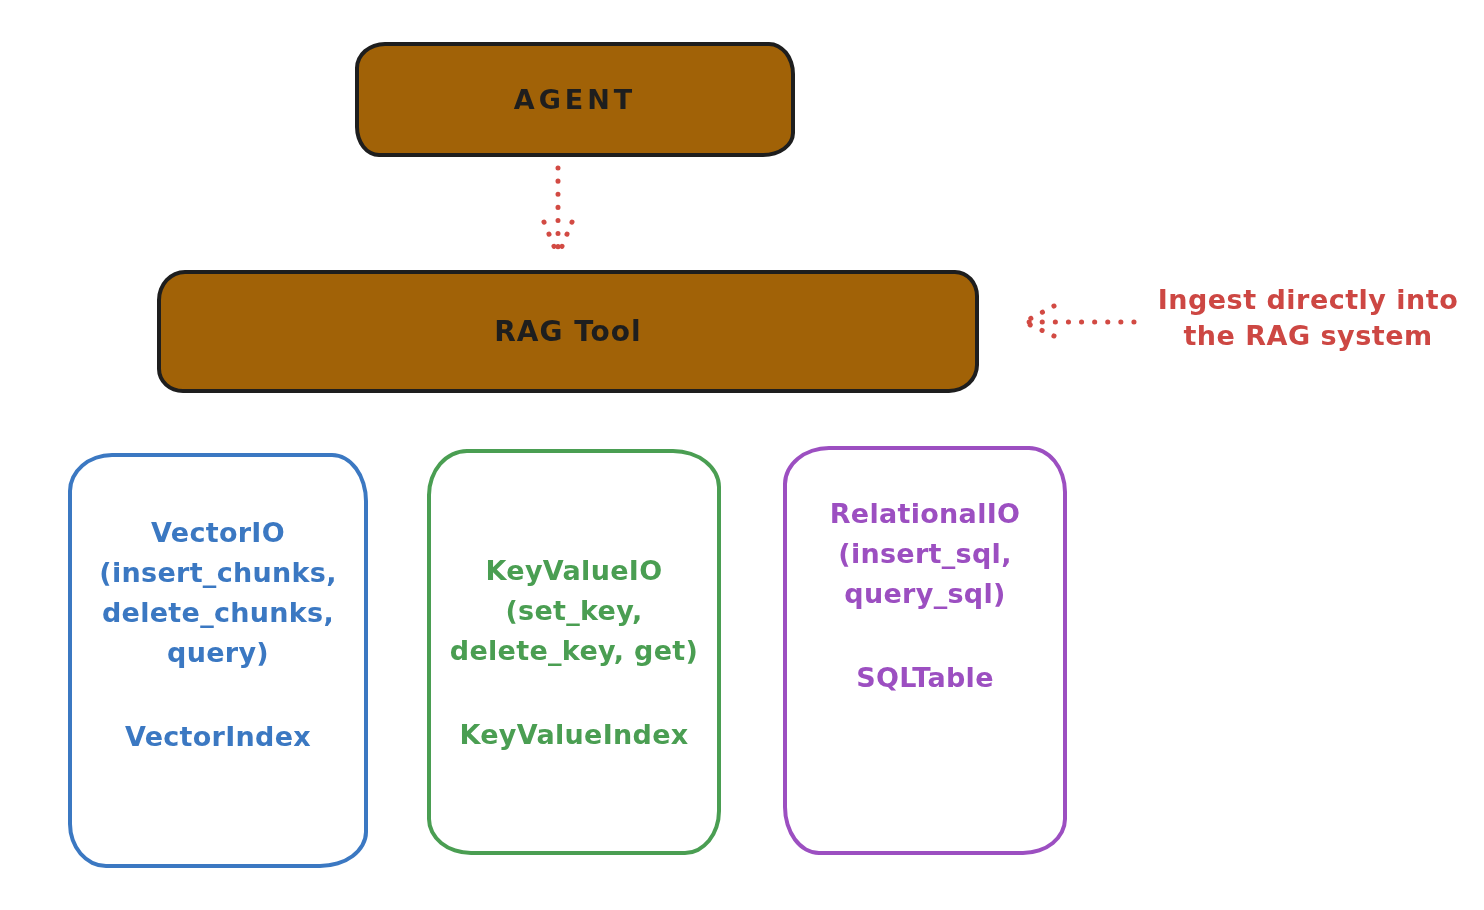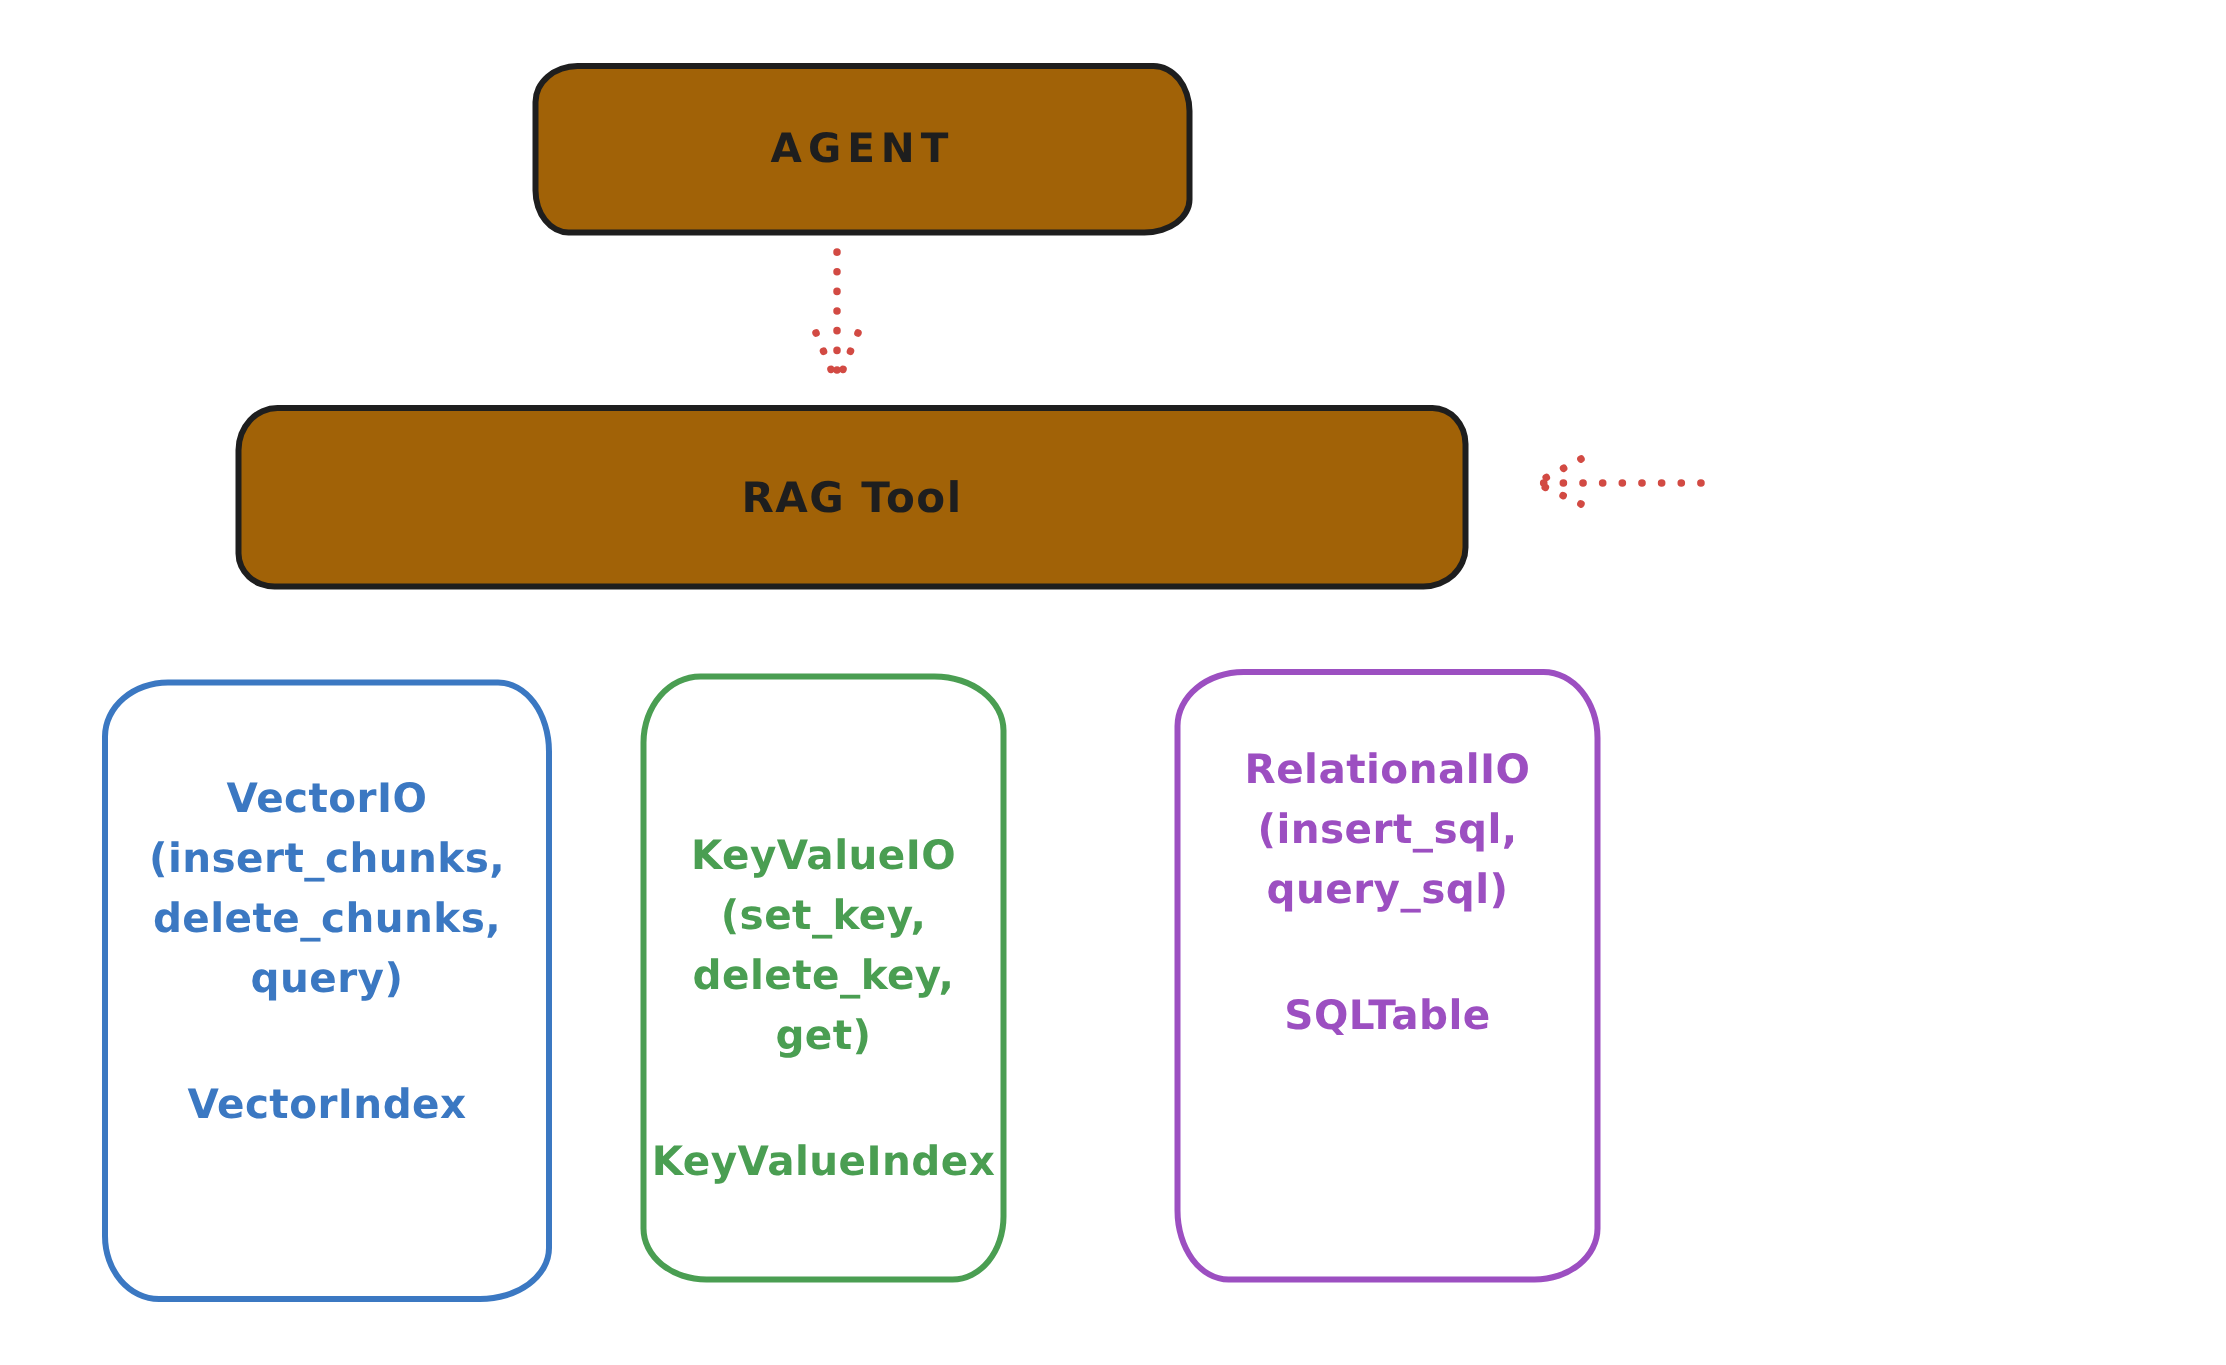--- a/index.html
+++ b/index.html
@@ -74,21 +74,21 @@
   .module-vector {
     left: 68px; top: 453px;
     width: 300px; height: 415px;
     border: 4px solid #3b78c2;
     color: #3b78c2;
     border-radius: 44px 36px 48px 38px / 38px 48px 36px 44px;
     padding-top: 56px;
   }
   .module-keyvalue {
     left: 427px; top: 449px;
-    width: 244px; height: 406px;
+    width: 294px; height: 406px;
     border: 4px solid #4a9e52;
     color: #4a9e52;
     border-radius: 40px 48px 36px 44px / 46px 38px 44px 36px;
     padding-top: 98px;
   }
   .module-relational {
     left: 783px; top: 446px;
     width: 284px; height: 409px;
     border: 4px solid #9c4fc1;
     color: #9c4fc1;
@@ -123,20 +123,24 @@
   <div class="node node-rag">
     <span>RAG Tool</span>
   </div>
 
   <svg class="arrow-svg" style="left:1018px; top:298px;" width="120" height="50">
     <path d="M116 24 L10 24"></path>
     <path d="M36 8 L6 24"></path>
     <path d="M36 38 L6 24"></path>
   </svg>
 
+  <div class="annotation">
+    <div>Ingest directly into</div>
+    <div>the RAG system</div>
+  </div>
 
   <div class="module module-vector">
     <div class="module-methods">
       <div>VectorIO</div>
       <div>(insert_chunks,</div>
       <div>delete_chunks,</div>
       <div>query)</div>
     </div>
     <div class="module-index">VectorIndex</div>
   </div>

